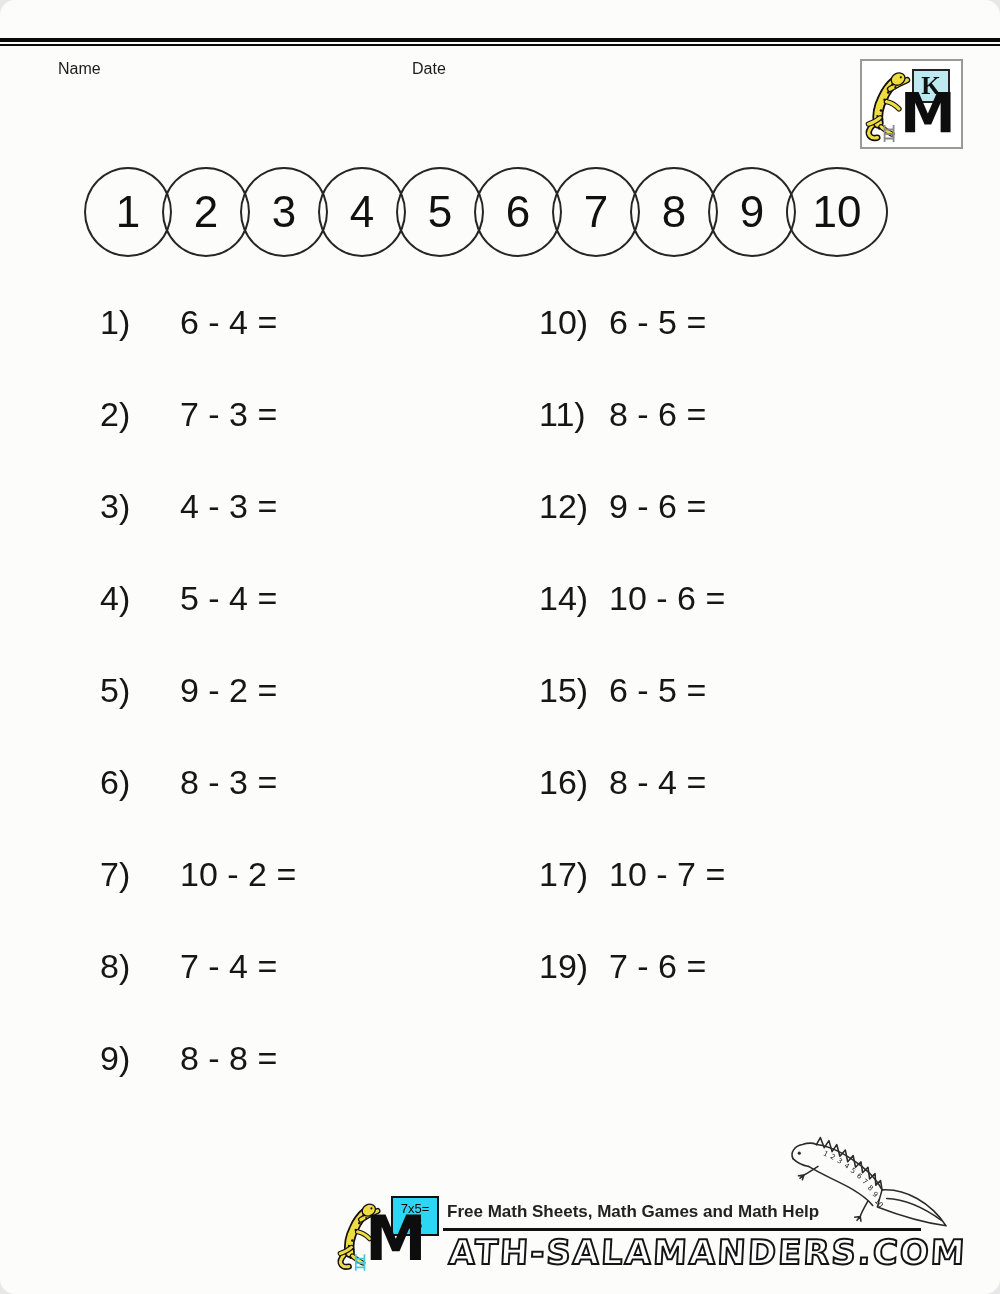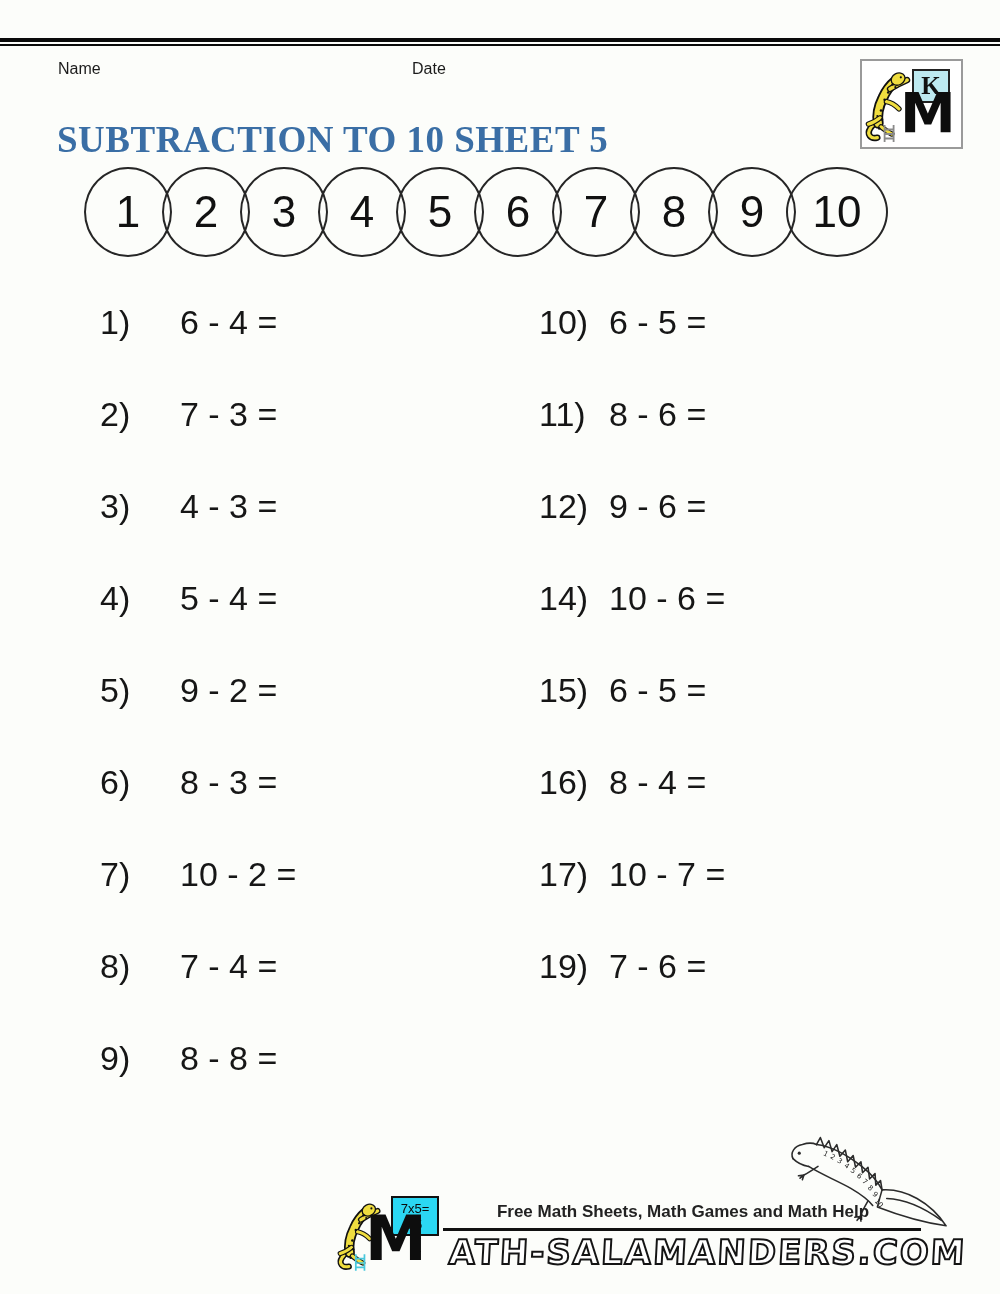--- a/index.html
+++ b/index.html
@@ -1,19 +1,19 @@
 <!DOCTYPE html>
 <html style="--title-blue: #3A6EA5; --footer-cyan: #2BD7F2; --logo-cyan: #BDE9F0; --salamander-yellow: #EFDD3F; --ink: #161616;"><head>
 <meta charset="utf-8">
 <style>
   html,body{margin:0;padding:0;background:#e8e8e8;}
   .page{
     position:relative;width:1000px;height:1294px;margin:0 auto;
     background:#fcfdfa;overflow:hidden;
-    font-family:"Liberation Sans",sans-serif;color:#161616;
+    font-family:"Liberation Sans",sans-serif;color:#161616;border-radius:15px;
   }
   .rule{position:absolute;left:0;right:0;background:#0a0a0a;}
   .rule-thick{top:38px;height:4px;}
   .rule-thin{top:44px;height:2px;}
   .field-label{position:absolute;top:60px;font-size:16px;color:#1b1b1b;}
   .field-label.name{left:58px;}
   .field-label.date{left:412px;}
 
   .k-logo{position:absolute;left:860px;top:59px;width:103px;height:90px;
     background:#ffffff;border:2px solid #9a9a9a;box-sizing:border-box;}
@@ -45,21 +45,21 @@
 
   .lizard{position:absolute;left:782px;top:1118px;}
 
   .footer{position:absolute;left:335px;top:1196px;width:600px;height:90px;}
   .footer .f-sal{position:absolute;left:0;top:4px;}
   .f-box{position:absolute;left:56px;top:0;width:48px;height:40px;box-sizing:border-box;
     background:var(--footer-cyan,#2BD7F2);border:2px solid #111;text-align:center;
     font-weight:normal;font-size:13px;line-height:16px;padding-top:3px;color:#0a0a0a;}
   .f-m{position:absolute;left:30px;top:12px;font-family:"DejaVu Sans",sans-serif;
     font-weight:bold;font-size:62px;line-height:1;color:#0d0d0d;}
-  .tagline{position:absolute;left:112px;top:6px;width:472px;text-align:center;
+  .tagline{position:absolute;left:112px;top:6px;width:472px;text-align:left;
     font-size:17px;font-weight:bold;color:#222;white-space:nowrap;}
   .f-line{position:absolute;left:108px;top:32px;width:478px;height:3px;background:#111;}
   .site{position:absolute;left:114px;top:36px;font-family:"DejaVu Sans",sans-serif;
     font-weight:bold;font-size:34px;letter-spacing:2px;white-space:nowrap;
     transform:skewX(-3deg);color:#fff;-webkit-text-stroke:2px #141414;}
   @supports not (-webkit-text-stroke: 2px black){ .site{color:#141414;} }
 </style>
 </head>
 <body>
 
@@ -100,21 +100,20 @@
         <circle cx="36" cy="20" r="1.2"></circle>
           <circle cx="16" cy="52" r="1.2"></circle>
       </g>
     </svg>
     <div class="k-box">
       <span>K</span>
     </div>
     <div class="k-m">M</div>
   </div>
 
-  <h1 class="title">SUBTRACTION TO 10 SHEET 5</h1>
 
   <div class="number-line">
     <div class="circle">
         <span>1</span>
       </div>
     <div class="circle">
         <span>2</span>
       </div>
     <div class="circle">
         <span>3</span>

